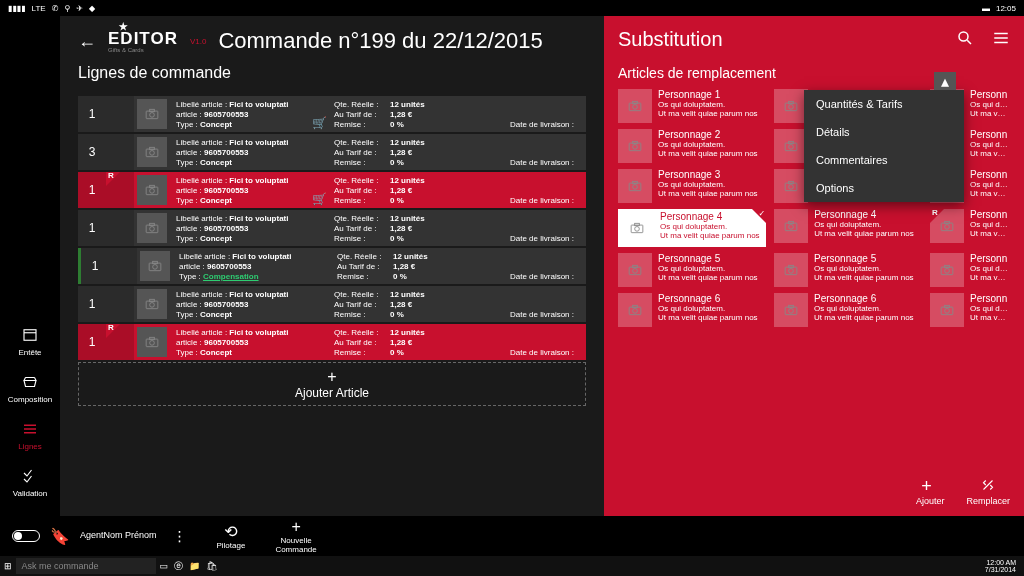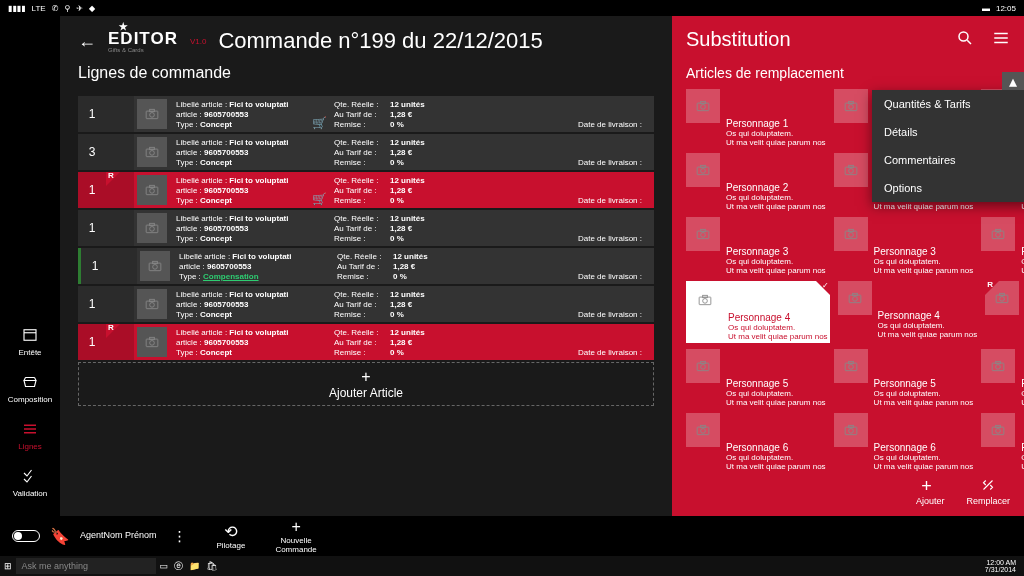--- a/index.html
+++ b/index.html
@@ -37,34 +37,34 @@
 .col-b{width:16px;display:flex;align-items:center;justify-content:center;}
 .col-c{width:50px;}
 .col-d{width:45px;}
 .col-e{flex:1;text-align:right;padding-right:6px;}
 .bold{font-weight:600;}
 .green-txt{color:#2ecc71;text-decoration:underline;}
 .cart-icn{color:#2ecc71;font-size:12px;}
 .add-row{border:1px dashed #666;height:44px;display:flex;flex-direction:column;align-items:center;justify-content:center;gap:0;margin-top:2px;cursor:pointer;}
 .add-row .plus{font-size:16px;font-weight:200;}
 .add-row .lbl{font-size:12px;}
-.right-panel{width:352px;background:#c8102e;padding:12px 14px;position:relative;overflow:hidden;}
+.right-panel{width:420px;background:#c8102e;padding:12px 14px;position:relative;overflow:hidden;}
 .right-header{display:flex;align-items:center;justify-content:space-between;}
 .right-title{font-size:20px;font-weight:300;}
 .right-icons{display:flex;gap:18px;align-items:center;}
 .search-icn,.menu-icn{cursor:pointer;}
 .right-subtitle{font-size:14px;font-weight:300;margin-top:14px;}
 .grid{margin-top:8px;display:flex;flex-direction:column;gap:6px;}
 .grid-row{display:flex;gap:8px;}
 .card{display:flex;gap:6px;align-items:flex-start;width:158px;}
 .card.narrow{width:80px;}
 .card-img{width:34px;height:34px;background:rgba(255,255,255,0.25);display:flex;align-items:center;justify-content:center;flex-shrink:0;position:relative;}
 .card-img .r-tri{position:absolute;top:0;left:0;width:0;height:0;border-top:14px solid #c8102e;border-right:14px solid transparent;}
 .card-img .r-txt{position:absolute;top:-1px;left:2px;font-size:8px;font-weight:bold;color:#fff;}
-.card-txt{min-width:0;margin-top:29px;}
+.card-txt{min-width:0;}
 .card-txt .t1{font-size:10px;white-space:nowrap;}
 .card-txt .t2,.card-txt .t3{font-size:8px;white-space:nowrap;overflow:hidden;text-overflow:ellipsis;}
 .card.selected{background:#fff;color:#c8102e;padding:2px;position:relative;}
 .card.selected .checkmark{position:absolute;top:0;right:0;width:0;height:0;border-top:14px solid #c8102e;border-left:14px solid transparent;}
 .card.selected .checkmark::after{content:'✓';position:absolute;top:-14px;right:1px;font-size:8px;color:#fff;}
 .dropdown{position:absolute;top:74px;left:200px;width:160px;background:#333;z-index:10;box-shadow:0 4px 12px rgba(0,0,0,0.5);}
 .dropdown-arrow{position:absolute;top:-18px;right:8px;width:22px;height:18px;background:#555;display:flex;align-items:center;justify-content:center;}
 .dropdown-item{padding:8px 12px;font-size:11px;cursor:pointer;}
 .right-actions{position:absolute;bottom:10px;right:14px;display:flex;gap:22px;}
 .right-action{display:flex;flex-direction:column;align-items:center;gap:2px;font-size:9px;cursor:pointer;}
@@ -721,21 +721,21 @@
   <div class="bottom-action">
     <span class="icn">+</span>
     <span>Nouvelle</span>
     <span>Commande</span>
   </div>
 </div>
 
 <div class="taskbar">
   <span>⊞</span>
   <div class="task-search">
-      <span>Ask me anything</span>
+      <span>Ask me commande</span>
     </div>
   <div class="task-icons">
     <span>▭</span>
     <span>ⓔ</span>
     <span>📁</span>
     <span>🛍</span>
   </div>
   <div class="task-right">
     <span>12:00 AM</span>
     <span>7/31/2014</span>

